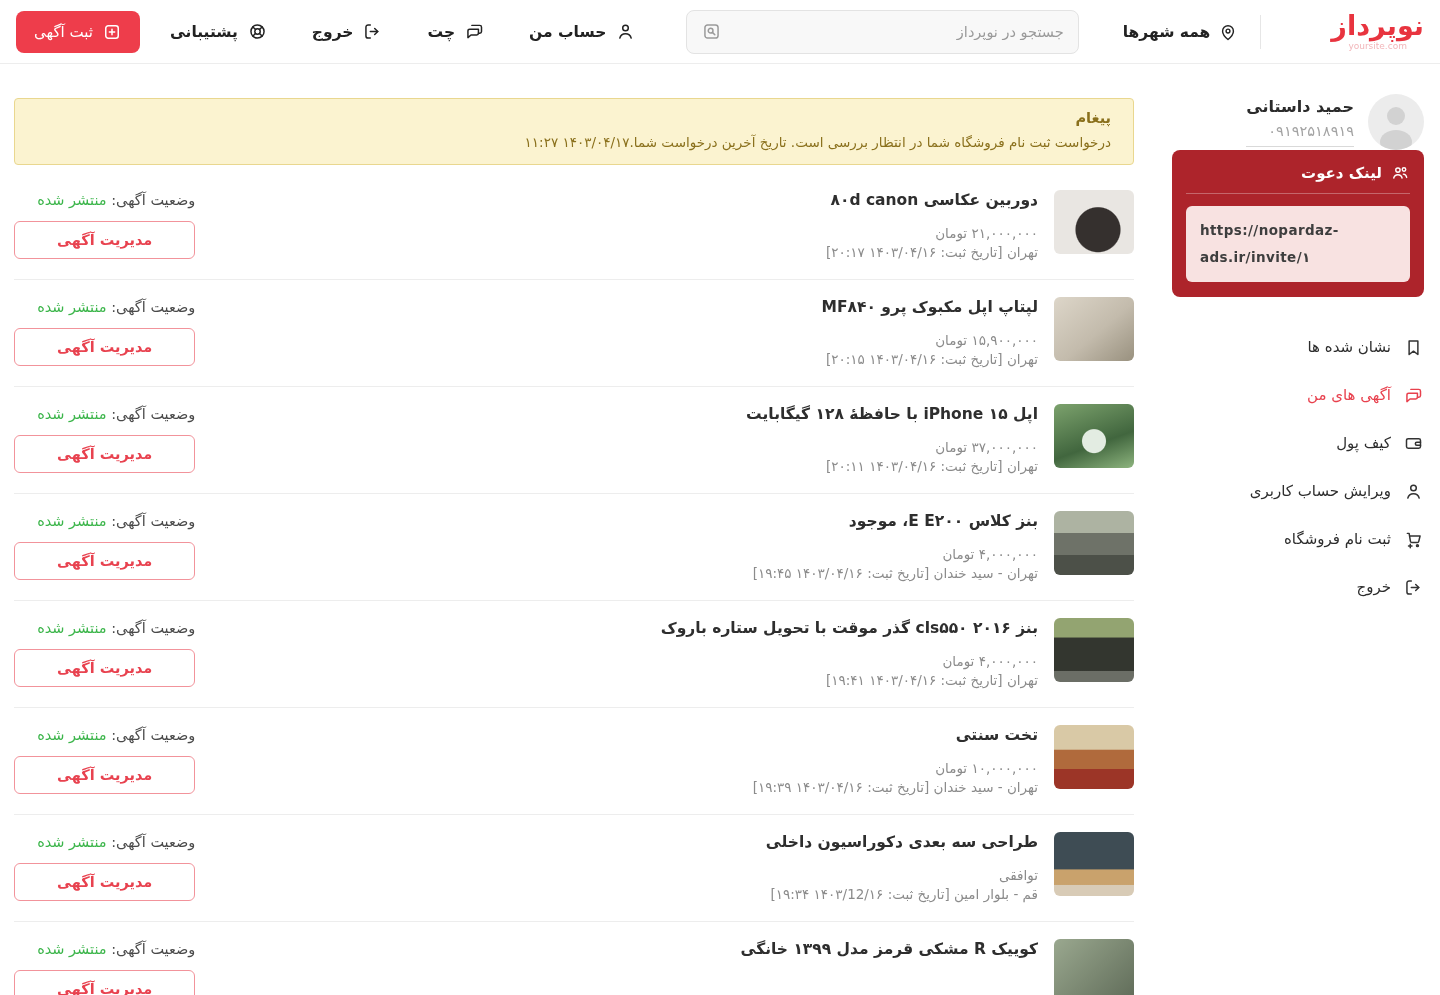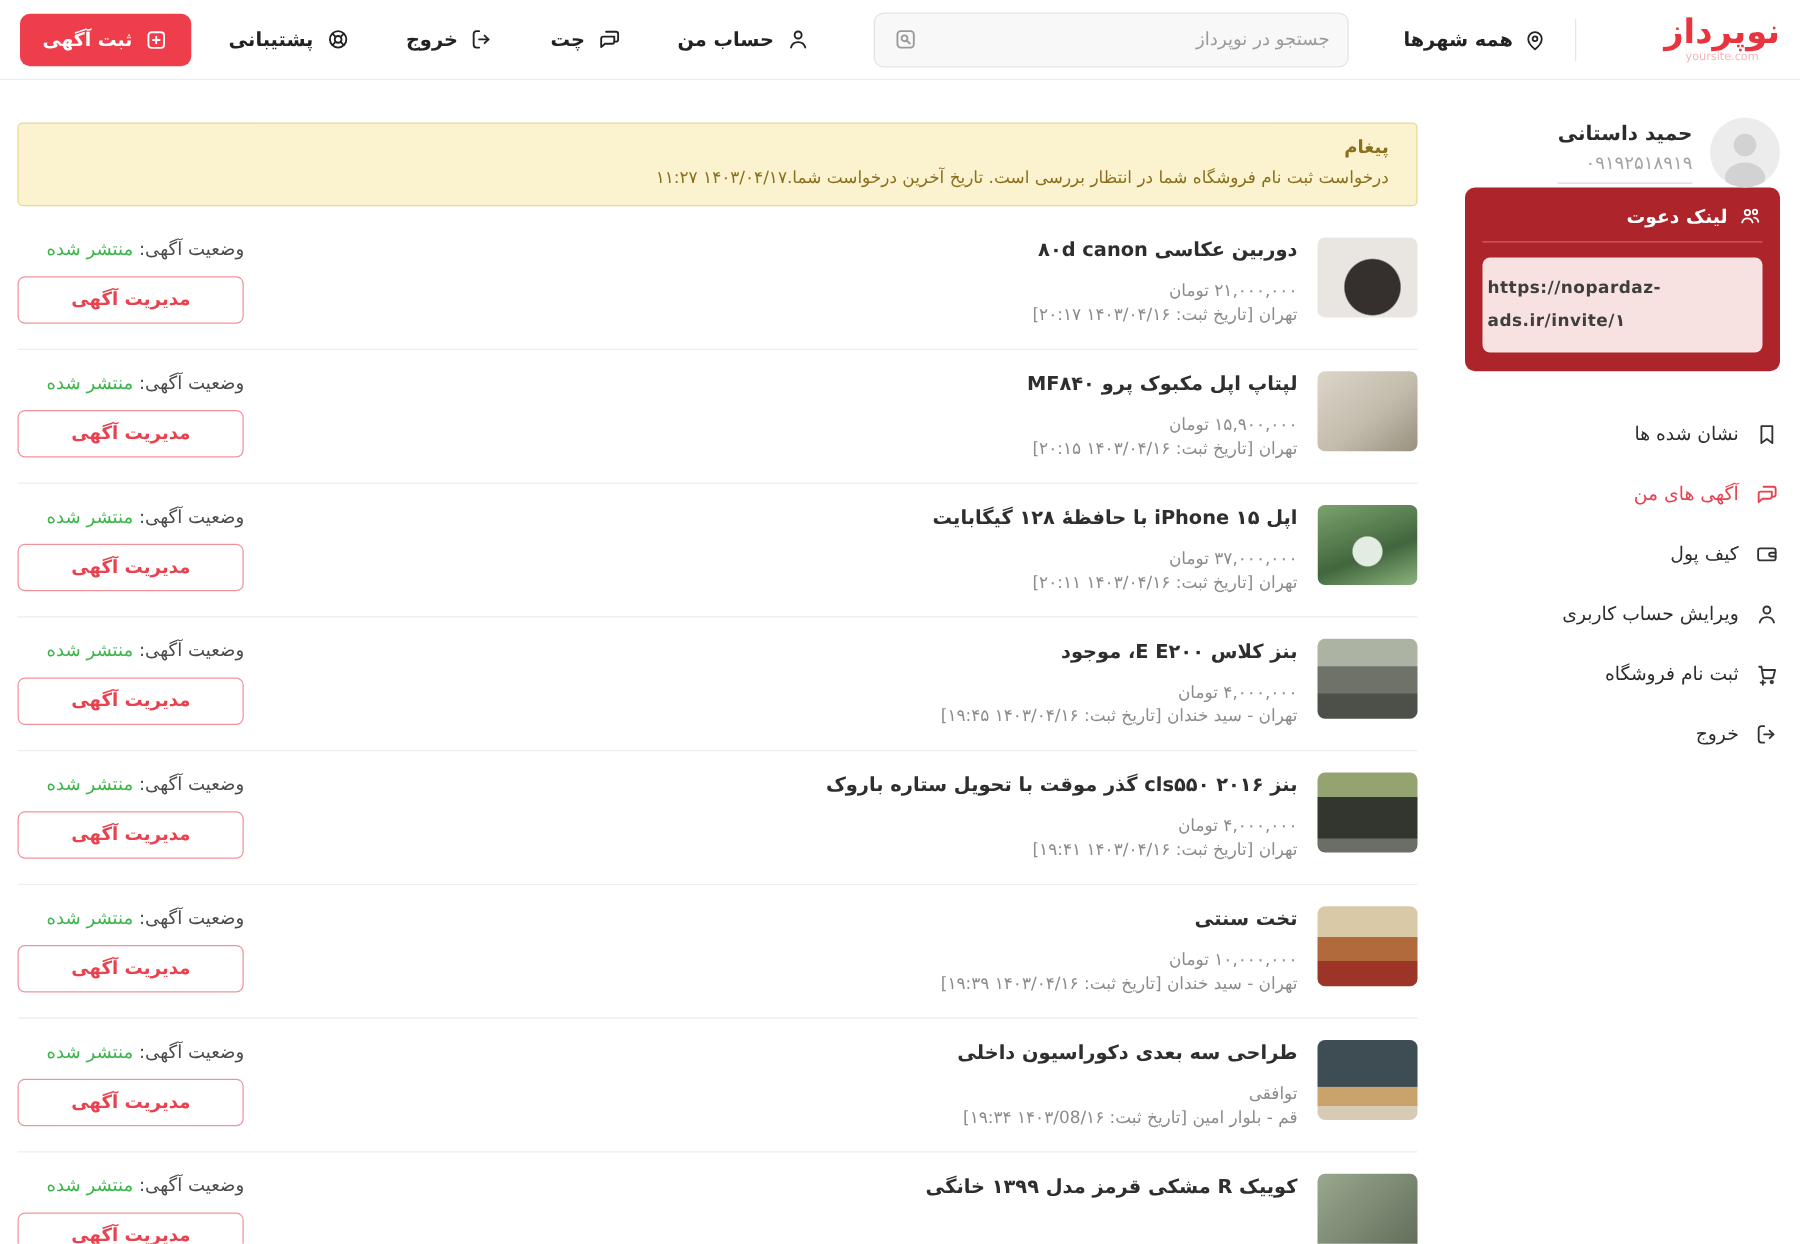--- a/index.html
+++ b/index.html
@@ -33,21 +33,21 @@
   .search input {
     flex: 1; border: none; outline: none; background: transparent;
     font-family: inherit; font-size: 14.5px; color: #444; text-align: right;
   }
   .search input::placeholder { color: #9a9a9a; }
   .nav { display: flex; align-items: center; gap: 44px; margin-left: 30px; }
   .nav-item { display: flex; align-items: center; gap: 9px; font-size: 15.5px; font-weight: 600; color: #222; cursor: pointer; white-space: nowrap; }
   .post-btn {
     background: #ee3d4b; color: #fff; border: none; border-radius: 8px;
     height: 42px; padding: 0 18px; display: flex; align-items: center; gap: 9px;
-    font-family: inherit; font-size: 15px; font-weight: bold; cursor: pointer; white-space: nowrap;
+    font-family: inherit; font-size: 15px; font-weight: normal; cursor: pointer; white-space: nowrap;
   }
   .icon { display: inline-flex; align-items: center; justify-content: center; }
   .icon svg { display: block; }
   
   .main { display: flex; align-items: flex-start; padding: 0 16px 0 14px; }
   .aside { width: 252px; flex: none; margin-left: 38px; }
   .content { flex: 1; min-width: 0; }
   
   .profile { display: flex; align-items: center; gap: 14px; margin-top: 30px; justify-content: flex-start; }
   .avatar {
@@ -61,21 +61,21 @@
     padding-bottom: 7px; border-bottom: 1.5px solid #d9d9d9;
   }
   
   .invite { background: #ad242b; border-radius: 8px; padding: 13px 14px 15px; }
   .invite-head {
     display: flex; align-items: center; gap: 8px; color: #fff;
     font-size: 15px; font-weight: bold;
     padding-bottom: 10px; border-bottom: 1px solid rgba(255,255,255,.3); margin-bottom: 12px;
   }
   .invite-url {
-    background: #f8e2e1; border-radius: 6px; padding: 11px 4px;
+    background: #f8e2e1; border-radius: 6px; padding: 11px 14px;
     direction: ltr; text-align: left; color: #3e3e3e;
     font-size: 13.5px; font-weight: 600; letter-spacing: .4px; line-height: 2;
     overflow-wrap: anywhere;
   }
   
   .menu { margin-top: 26px; }
   .menu-item {
     display: flex; align-items: center; gap: 12px; height: 48px;
     font-size: 15px; color: #2d2d2d; cursor: pointer;
   }
@@ -395,21 +395,21 @@
           <button class="manage-btn">مدیریت آگهی</button>
         </div>
       </div>
 
       <div class="row">
         <div class="row-main">
           <div class="thumb" style="background: linear-gradient(180deg,#3e4c54 0 58%,#c9a26c 59% 82%,#d8cbb6 83%);"></div>
           <div class="row-info">
             <div class="l-title">طراحی سه بعدی دکوراسیون داخلی</div>
             <div class="l-price">توافقی</div>
-            <div class="l-loc">قم - بلوار امین [تاریخ ثبت: ۱۴۰۳/08/۱۶ ۱۹:۳۴]</div>
+            <div class="l-loc">قم - بلوار امین [تاریخ ثبت: ۱۴۰۳/12/۱۶ ۱۹:۳۴]</div>
           </div>
         </div>
         <div class="row-side">
           <div class="l-status">
             <span>وضعیت آگهی:</span>
             <span class="green">منتشر شده</span>
           </div>
           <button class="manage-btn">مدیریت آگهی</button>
         </div>
       </div>

